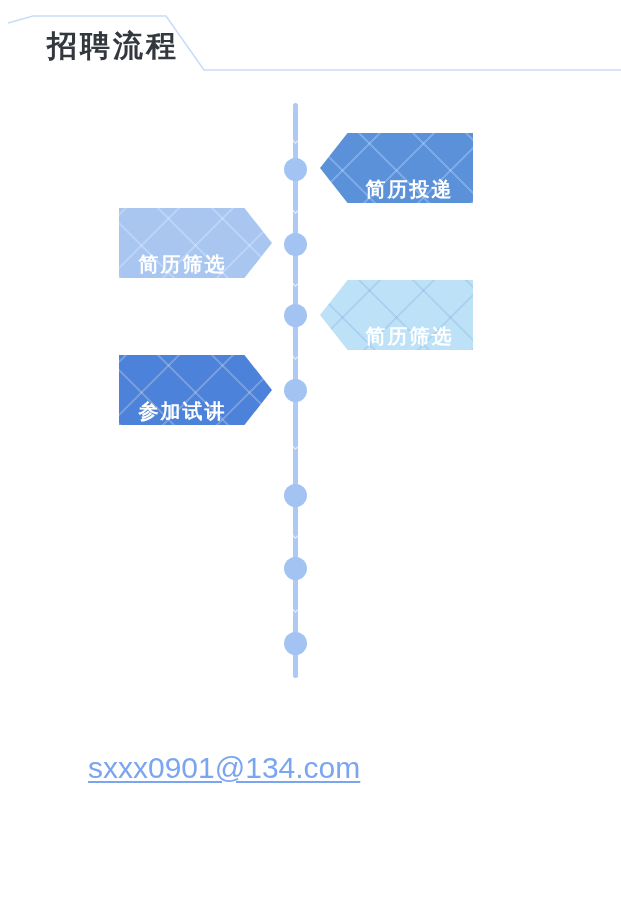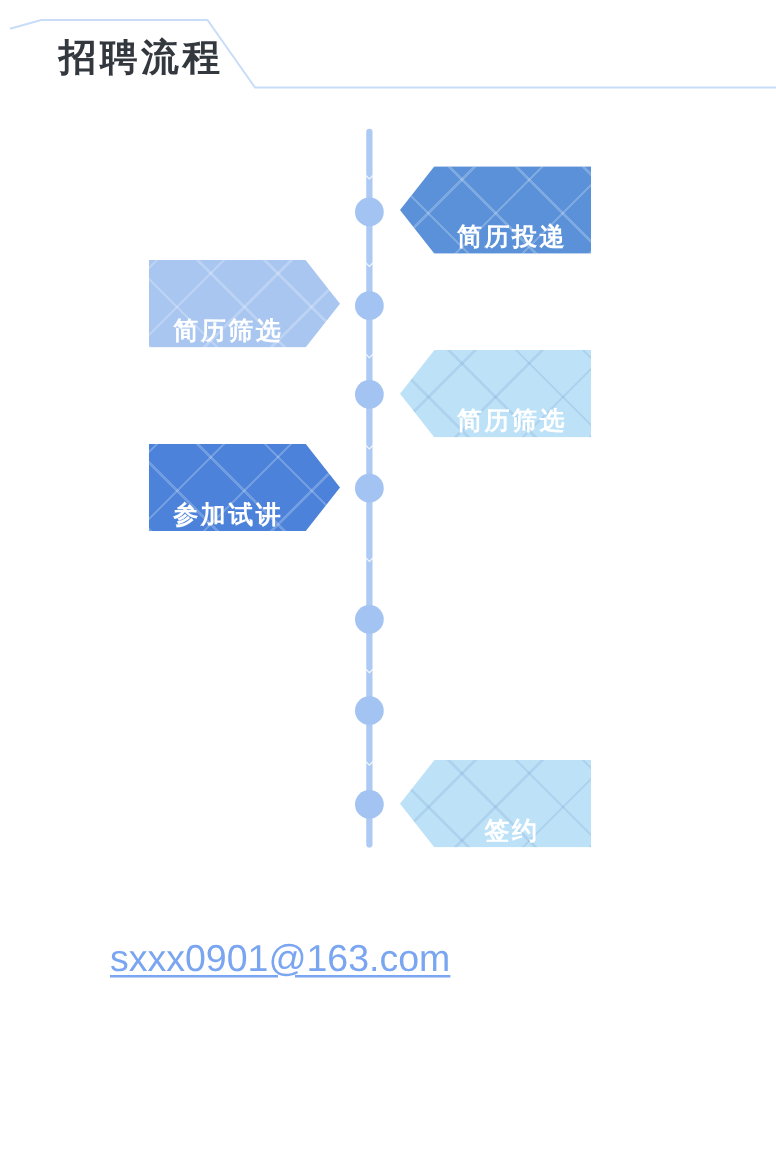--- a/index.html
+++ b/index.html
@@ -145,20 +145,17 @@
   <div class="flow-step right tex-light" style="top: 280px; background-color: rgb(189, 226, 247);">
     <span>简历筛选</span>
   </div>
 
   <div class="flow-step left tex-dark" style="top: 355px; background-color: rgb(76, 130, 217);">
     <span>参加试讲</span>
   </div>
 
 
 
-  <div class="flow-step right tex-light" style="top: 608px; background-color: rgb(189, 226, 247);">
-    <span>签约</span>
-  </div>
 
-  <a class="contact-email" style="top:751px">sxxx0901@163.com</a>
+  <a class="contact-email" style="top:751px">sxxx0901@134.com</a>
 
 
 </div>
 
 </body></html>

